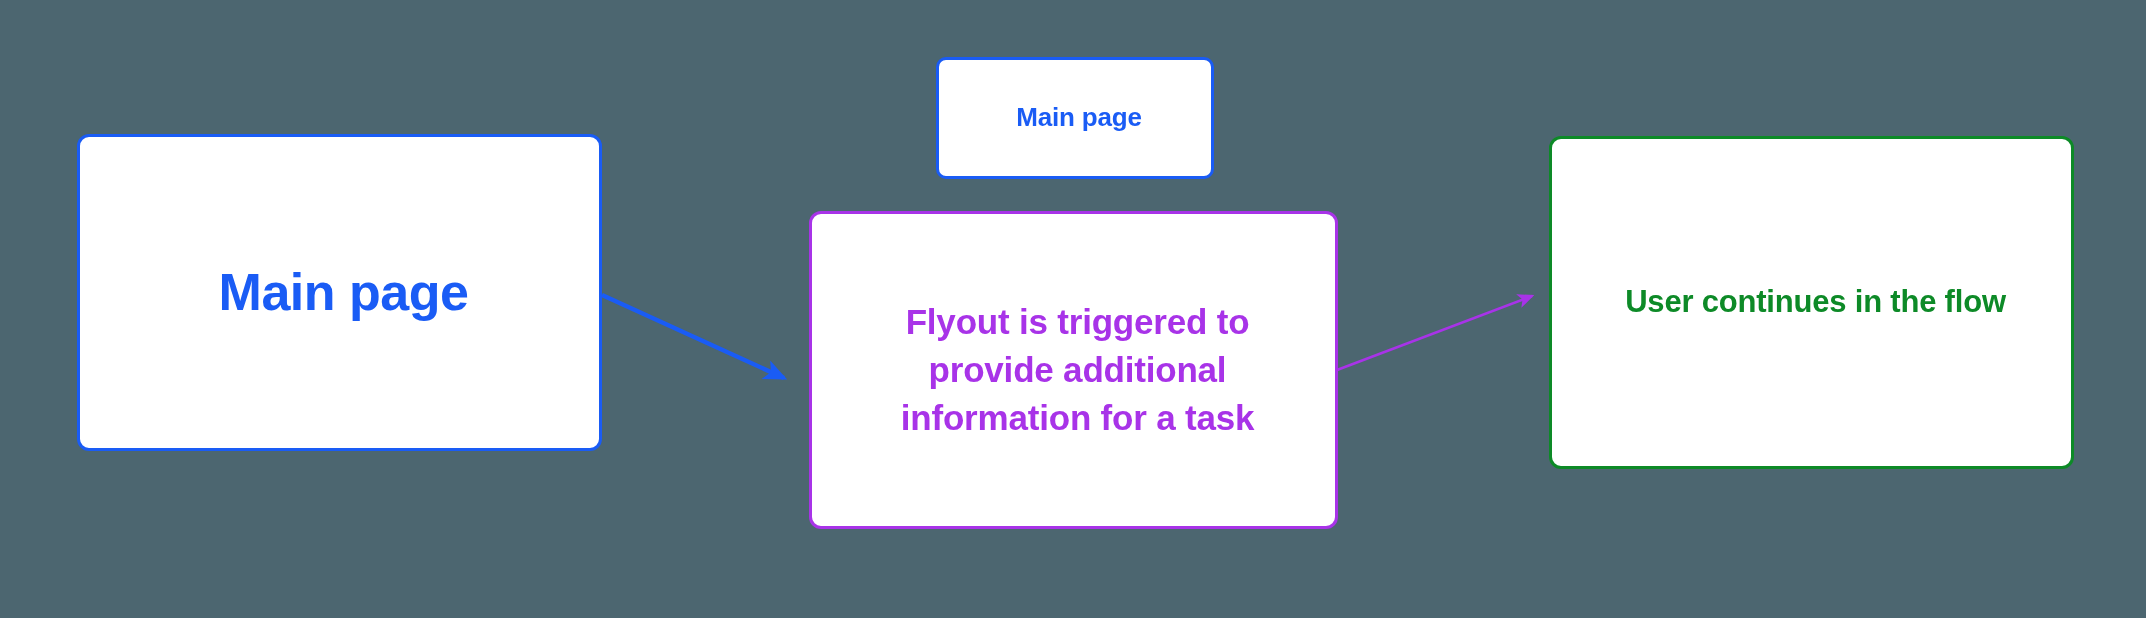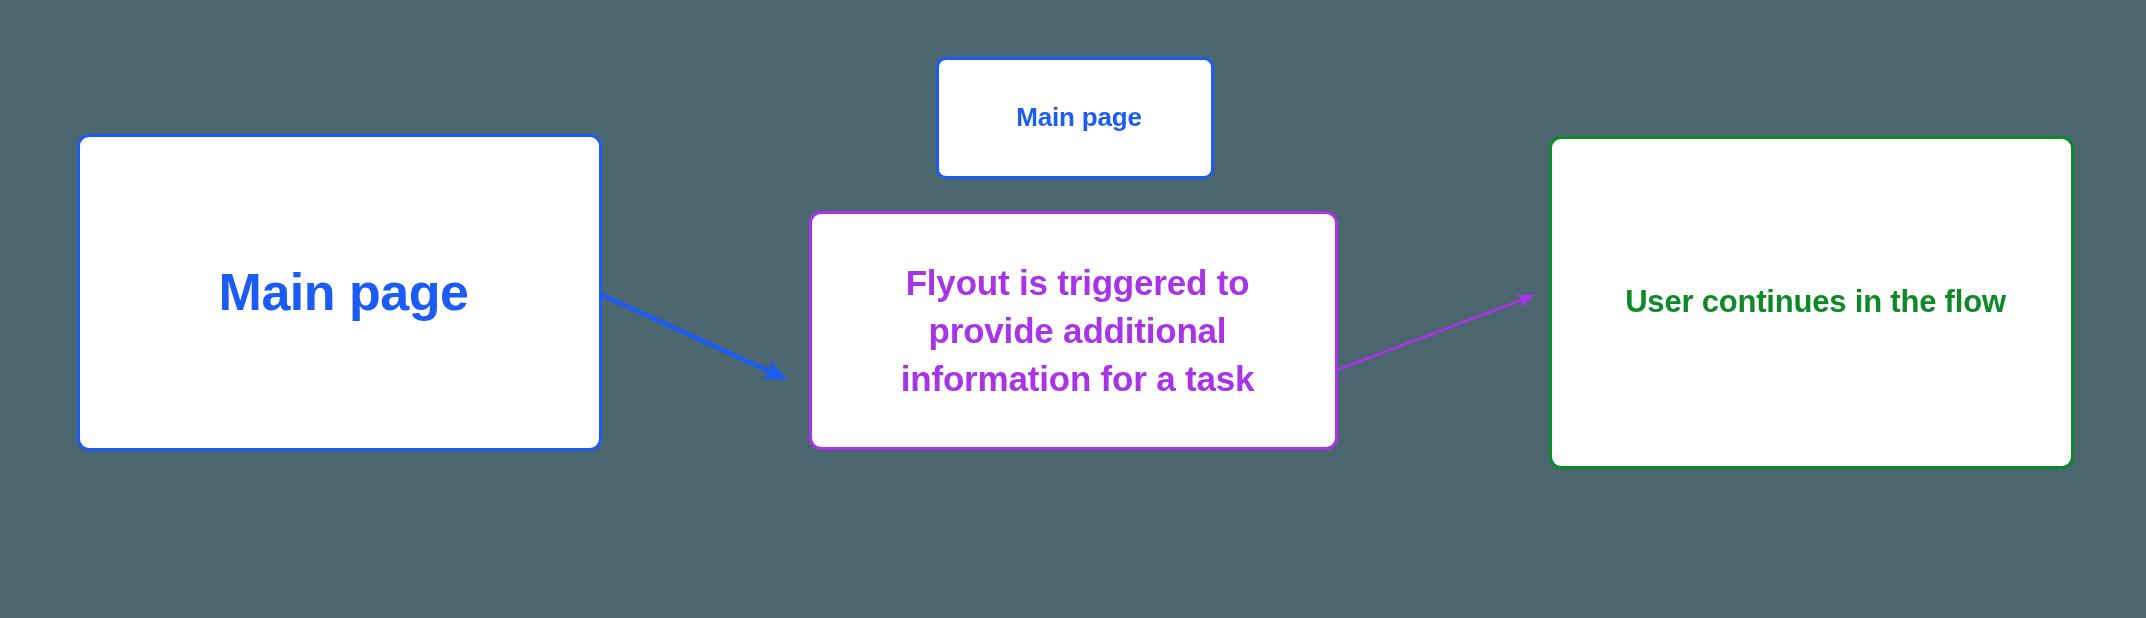--- a/index.html
+++ b/index.html
@@ -58,21 +58,21 @@
   }
   #node-main-page-small .node-label {
     font-size: 26px;
   }
 
   
   #node-flyout {
     left: 809px;
     top: 211px;
     width: 529px;
-    height: 239px;
+    height: 318px;
     border-width: 3px;
   }
   #node-flyout .node-label {
     font-size: 35px;
     line-height: 48px;
     max-width: 420px;
   }
 
   
   #node-user-continues {

